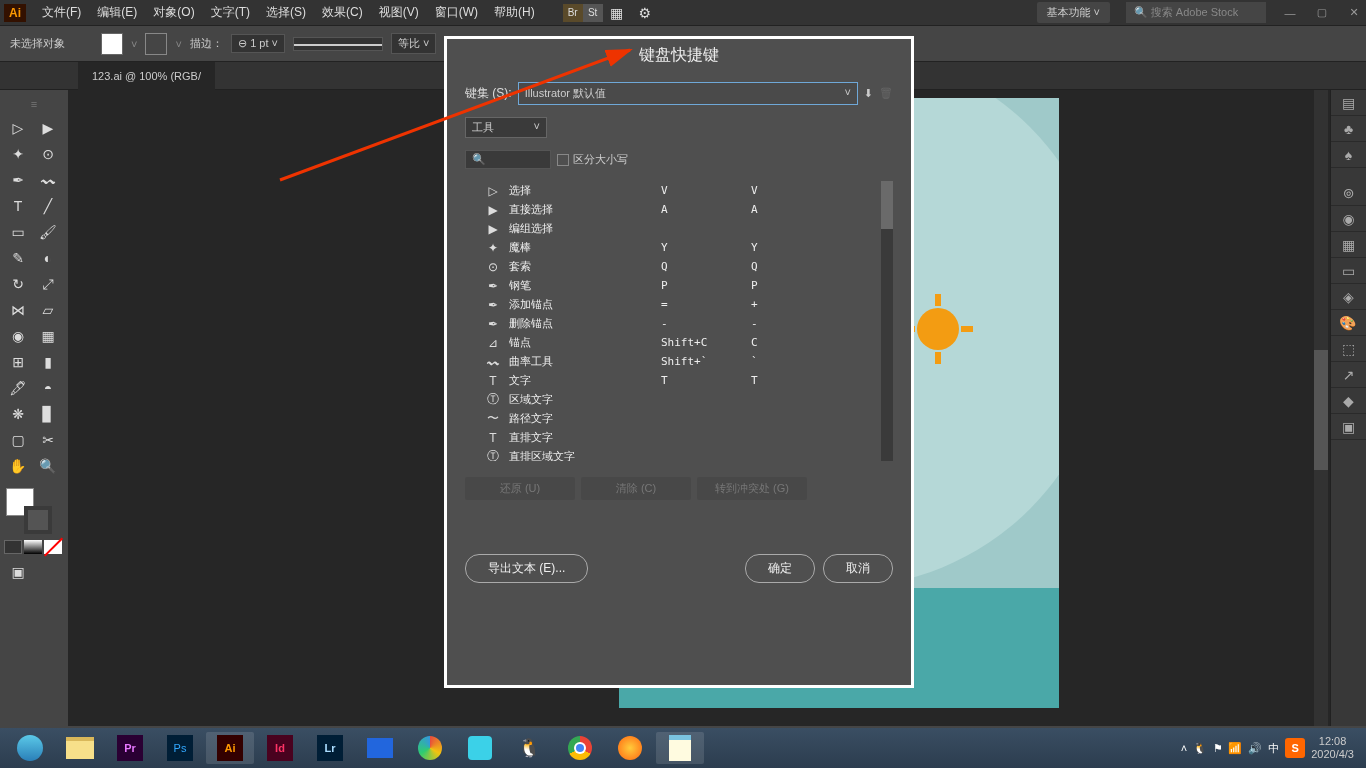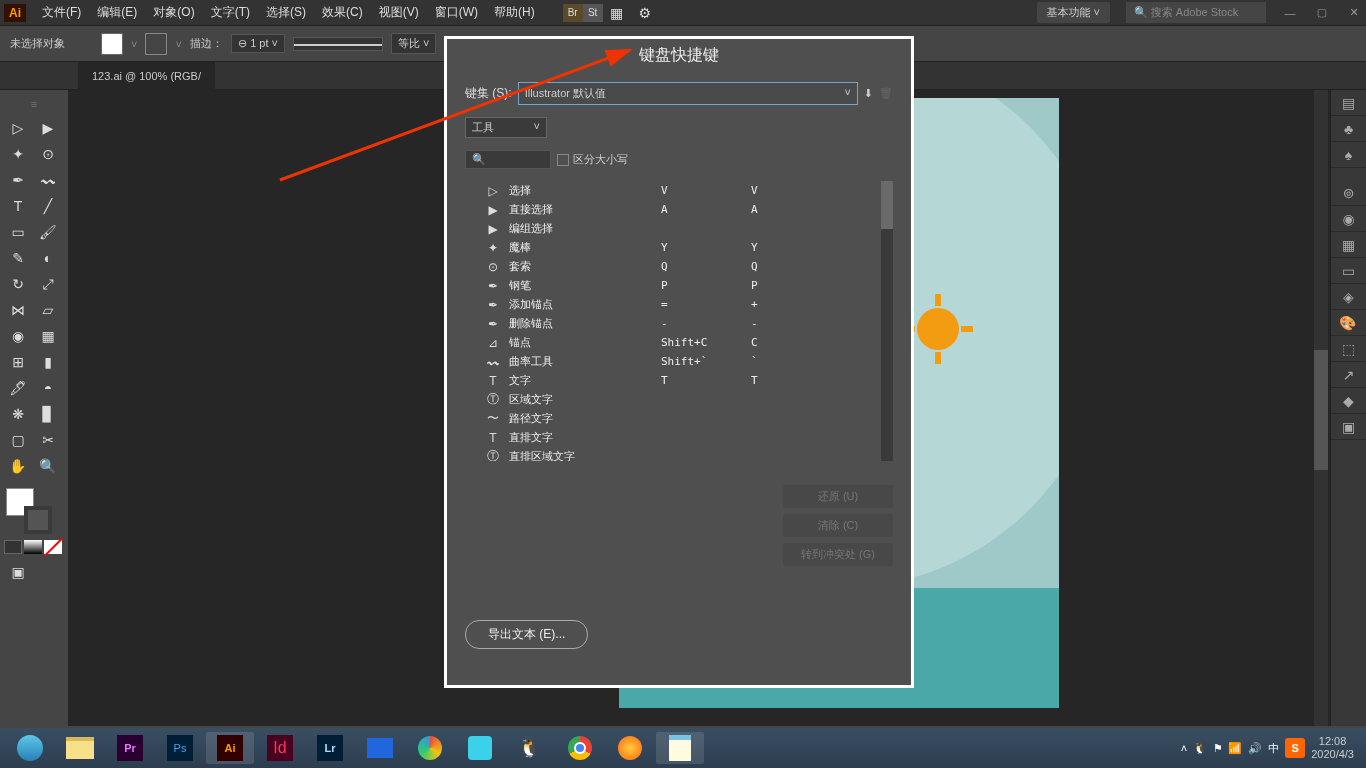--- a/index.html
+++ b/index.html
@@ -55,21 +55,21 @@
 .sc-col2{width:90px;color:#ddd}
 .sc-col3{width:60px;color:#ddd}
 .sc-body{height:280px;overflow:hidden;position:relative}
 .sc-row{display:flex;align-items:center;height:19px;padding-left:18px}
 .sc-icon{width:20px;display:flex;justify-content:center;color:#ddd;font-size:12px}
 .sc-name{width:158px;color:#eee;font-size:11px;padding-left:6px}
 .sc-key{width:90px;color:#eee;font-family:monospace;font-size:11px}
 .sc-sym{width:60px;color:#eee;font-family:monospace;font-size:11px}
 .sc-scroll{position:absolute;right:0;top:0;width:12px;height:100%;background:#3a3a3a}
 .sc-scroll-thumb{position:absolute;top:0;width:100%;height:48px;background:#6a6a6a}
-.dlg-dis-btns{display:flex;flex-direction:column;align-items:flex-end;gap:6px;margin-top:24px}
+.dlg-dis-btns{display:flex;flex-direction:row;align-items:flex-end;gap:6px;margin-top:16px}
 .dis-btn{width:110px;padding:4px;text-align:center;background:#484848;color:#777;font-size:11px;border-radius:2px}
 .dlg-footer{display:flex;justify-content:space-between;padding:14px 18px;align-items:center;margin-top:30px}
 .dlg-btn{padding:5px 22px;border:1px solid #aaa;border-radius:14px;color:#eee;font-size:12px;cursor:pointer}
 .dlg-btn-grp{display:flex;gap:8px}
 .arrow{position:absolute;z-index:200;pointer-events:none}
 .taskbar{position:absolute;bottom:0;left:0;right:0;height:40px;background:linear-gradient(#3a4e63,#2c3d4f);display:flex;align-items:center;padding:0 6px;gap:2px}
 .tb-icon{width:48px;height:32px;display:flex;align-items:center;justify-content:center;font-size:18px;border-radius:2px}
 .tb-icon.active{background:rgba(255,255,255,.12)}
 .tb-right{margin-left:auto;display:flex;align-items:center;gap:6px;color:#fff;padding-right:6px}
 .tb-clock{text-align:center;font-size:11px;line-height:13px;color:#fff}
@@ -368,20 +368,24 @@
       </div>
     </div>
     <div class="dlg-dis-btns">
       <div class="dis-btn">还原 (U)</div>
       <div class="dis-btn">清除 (C)</div>
       <div class="dis-btn">转到冲突处 (G)</div>
     </div>
   </div>
   <div class="dlg-footer">
     <div class="dlg-btn">导出文本 (E)...</div>
+    <div class="dlg-btn-grp">
+      <div class="dlg-btn">确定</div>
+      <div class="dlg-btn">取消</div>
+    </div>
   </div>
 </div>
 
 <svg class="arrow" style="left:270px;top:40px;width:380px;height:150px">
   <defs>
       <marker id="ah" markerWidth="10" markerHeight="10" refX="8" refY="3" orient="auto">
         <path d="M0,0 L0,6 L9,3 z" fill="#e30"></path>
       </marker>
     </defs>
   <line x1="10" y1="140" x2="360" y2="10" stroke="#e30" stroke-width="3" marker-end="url(#ah)"></line>
@@ -409,21 +413,21 @@
   <div class="tb-icon">
       <div style="width:26px;height:26px;background:#2a0033;color:#e878ff;display:flex;align-items:center;justify-content:center;font-size:11px;font-weight:bold">Pr</div>
     </div>
   <div class="tb-icon">
       <div style="width:26px;height:26px;background:#001e36;color:#31a8ff;display:flex;align-items:center;justify-content:center;font-size:11px;font-weight:normal">Ps</div>
     </div>
   <div class="tb-icon active">
       <div style="width:26px;height:26px;background:#330000;color:#ff9a00;display:flex;align-items:center;justify-content:center;font-size:11px;font-weight:bold">Ai</div>
     </div>
   <div class="tb-icon">
-      <div style="width:26px;height:26px;background:#49021f;color:#ff3366;display:flex;align-items:center;justify-content:center;font-size:16px;font-weight:normal">Id</div>
+      <div style="width:26px;height:26px;background:#49021f;color:#ff3366;display:flex;align-items:center;justify-content:center;font-size:11px;font-weight:bold">Id</div>
     </div>
   <div class="tb-icon">
       <div style="width:26px;height:26px;background:#001e36;color:#adf;display:flex;align-items:center;justify-content:center;font-size:11px;font-weight:bold">Lr</div>
     </div>
   <div class="tb-icon">
       <div style="width:26px;height:20px;background:#2266dd"></div>
     </div>
   <div class="tb-icon">
       <div style="width:24px;height:24px;border-radius:50%;background:conic-gradient(#e74c3c,#f1c40f,#2ecc71,#3498db)"></div>
     </div>

